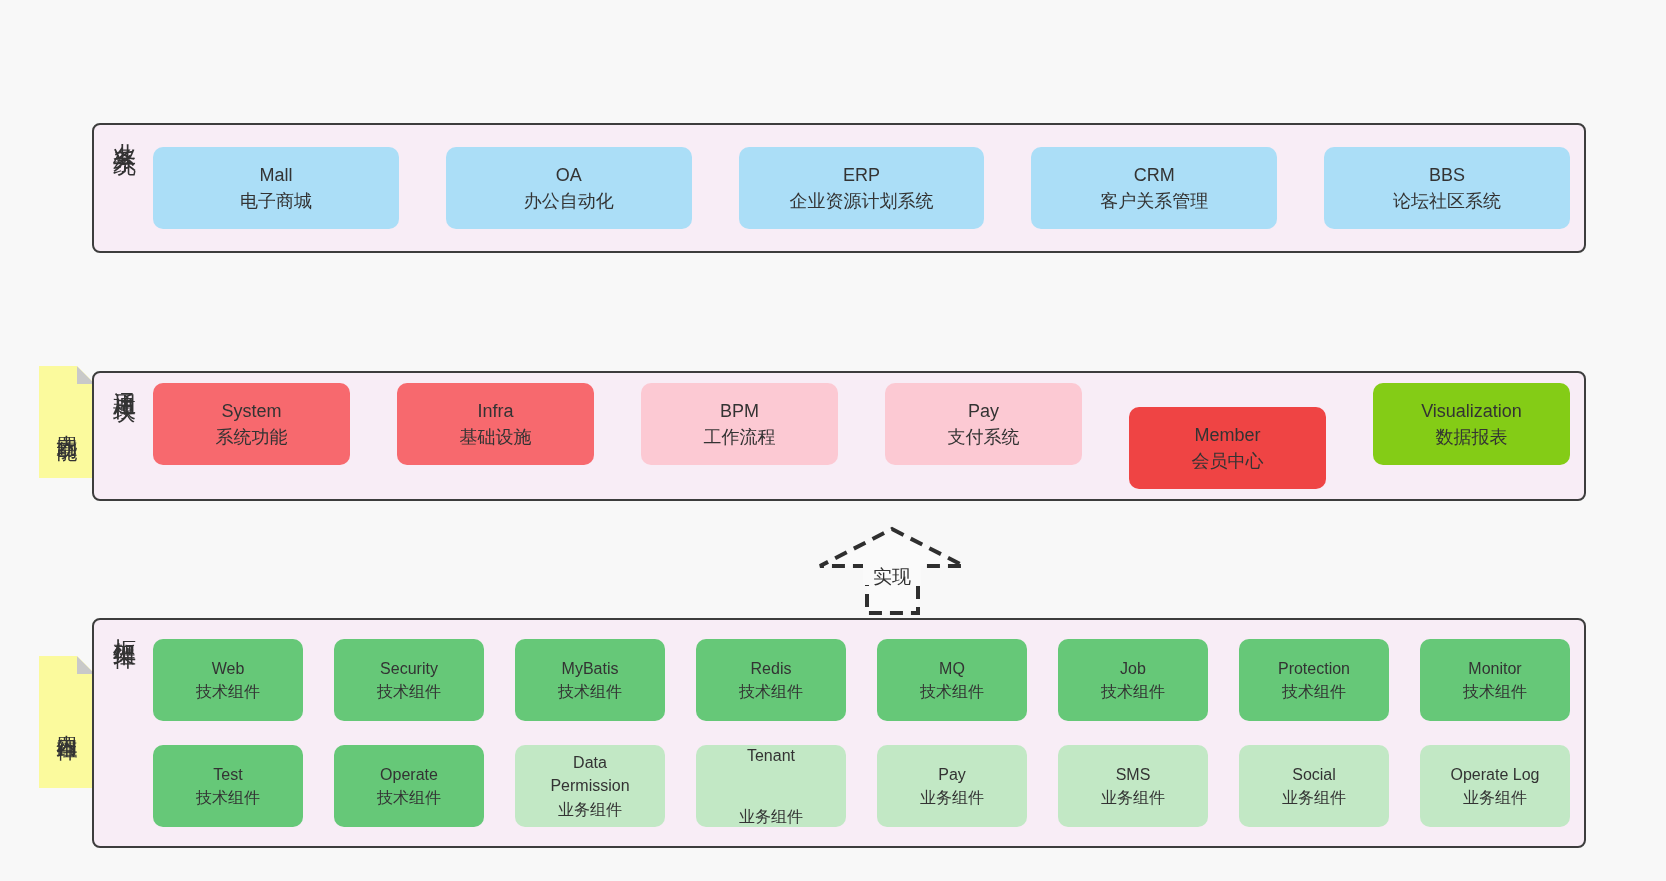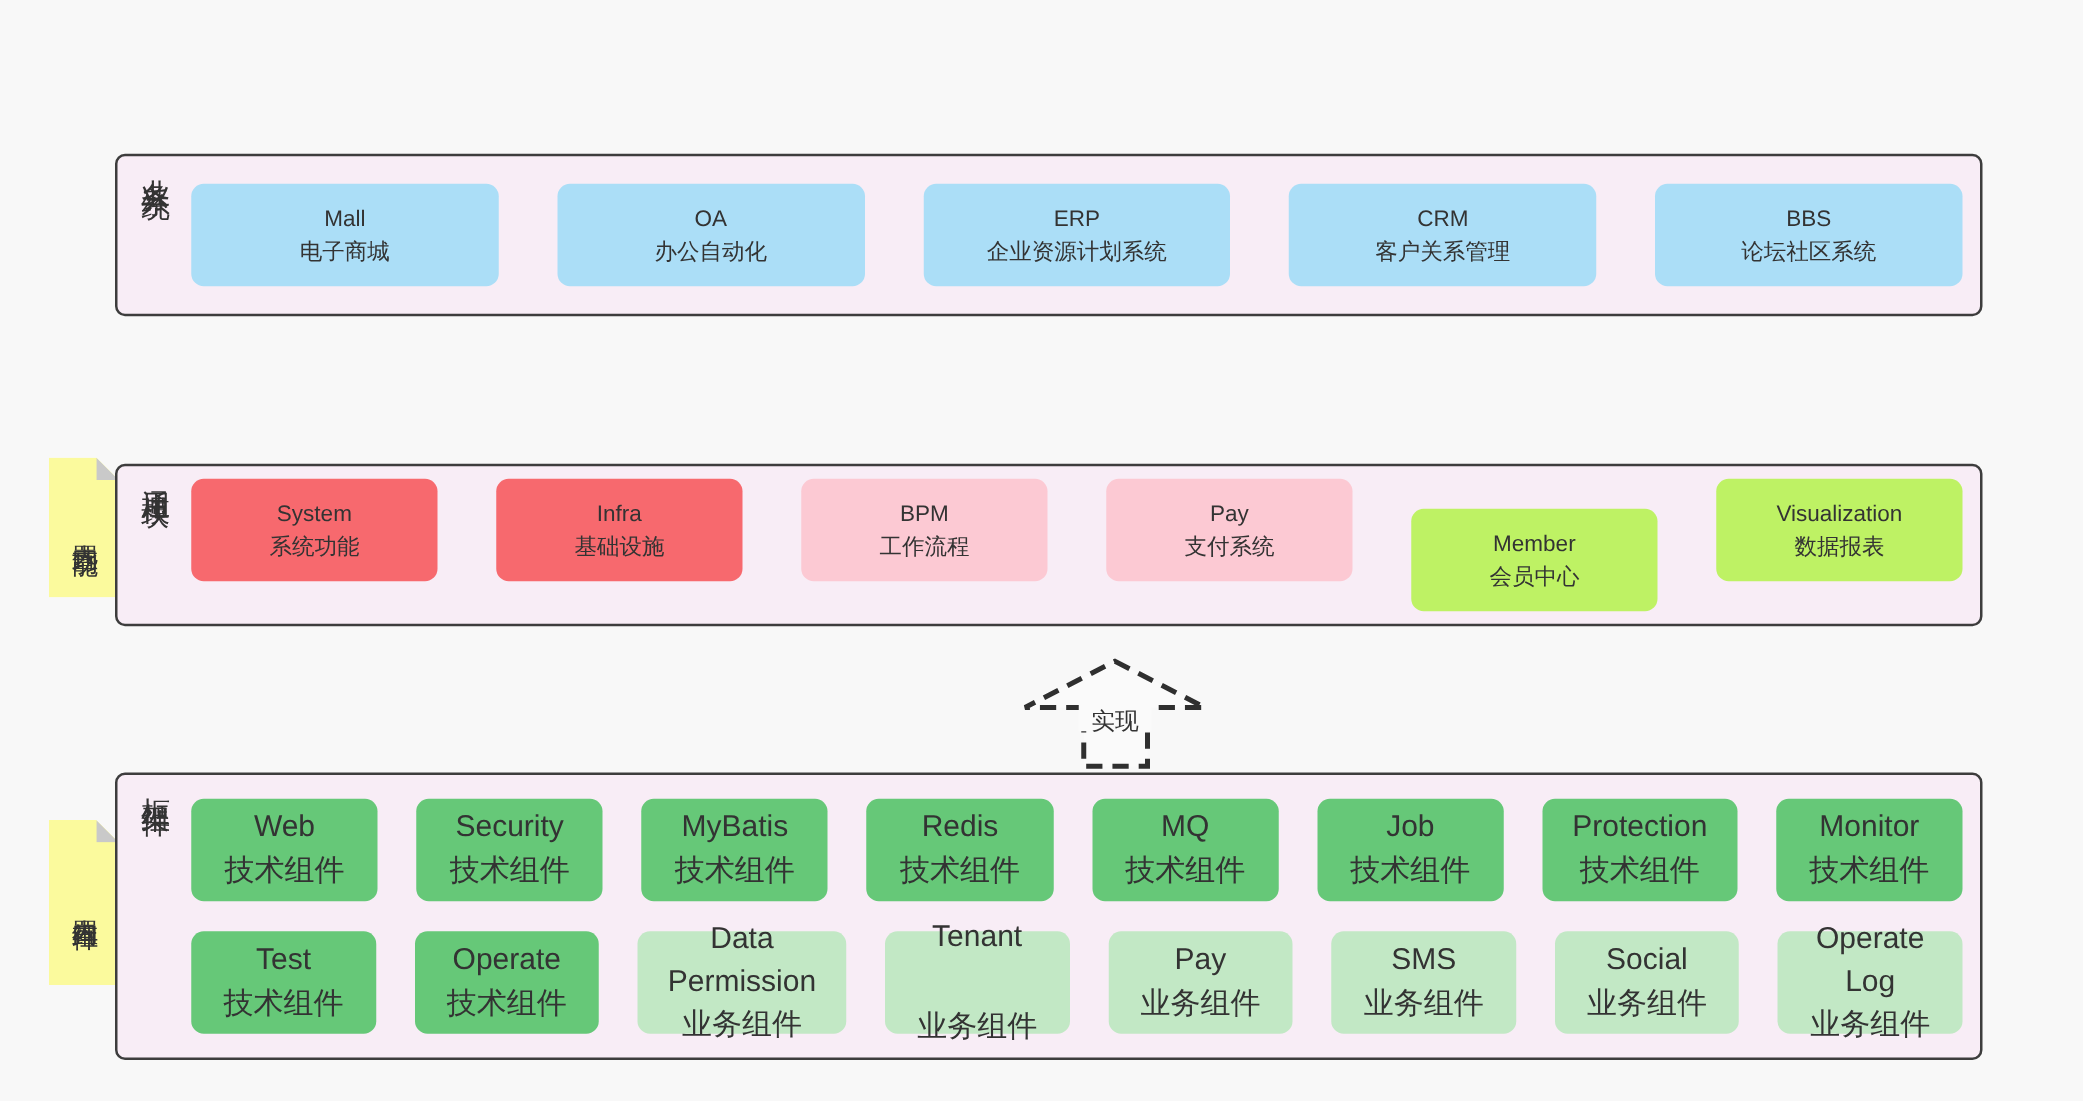--- a/index.html
+++ b/index.html
@@ -18,21 +18,21 @@
                color:var(--text);white-space:pre;}
   .rows{position:absolute;left:59px;right:14px;top:0;bottom:0;display:flex;
         flex-direction:column;justify-content:center;gap:24px;}
   .box-row{display:flex;}
   .layer-business .box-row,.layer-common .box-row{gap:47px;}
   .layer-framework .box-row{gap:31px;}
 
   .box{flex:1;height:82px;border-radius:10px;display:flex;flex-direction:column;
        align-items:center;justify-content:center;text-align:center;color:var(--text);
        font-size:18px;line-height:1.45;padding:2px 18px;box-sizing:border-box;}
-  .layer-framework .box{font-size:24px;padding:2px 24px;}
+  .layer-framework .box{font-size:16px;padding:2px 24px;}
 
   
   .arrow{position:absolute;width:160px;height:100px;z-index:1;}
   .arrow-build{left:798px;top:267px;}
   .arrow-implement{left:812px;top:521px;}
   .arrow polygon{fill:var(--arrowFill);stroke:var(--arrowStroke);stroke-width:4;
                  stroke-dasharray:13 8;}
   .arrow rect{fill:var(--arrowFill);}
   .arrow text{fill:var(--text);font-size:19px;font-family:"Liberation Sans","DejaVu Sans",sans-serif;}
 
@@ -99,25 +99,25 @@
             <div class="box-desc">基础设施</div>
           </div>
           <div class="box" style="background: rgb(252, 201, 211);">
             <div class="box-name">BPM</div>
             <div class="box-desc">工作流程</div>
           </div>
           <div class="box" style="background: rgb(252, 201, 211);">
             <div class="box-name">Pay</div>
             <div class="box-desc">支付系统</div>
           </div>
-          <div class="box" style="background: #bef264; margin-top: 24px;">
+          <div class="box" style="background: #ef4444; margin-top: 24px;">
             <div class="box-name">Member</div>
             <div class="box-desc">会员中心</div>
           </div>
-          <div class="box" style="background: #bef264;">
+          <div class="box" style="background: #84cc16;">
             <div class="box-name">Visualization</div>
             <div class="box-desc">数据报表</div>
           </div>
         </div>
       </div>
   </section>
 
   <div class="arrow arrow-implement">
     <svg width="160" height="100" viewBox="0 0 160 100">
       <polygon points="80,8 152,45 106,45 106,92 55,92 55,45 8,45"></polygon>

